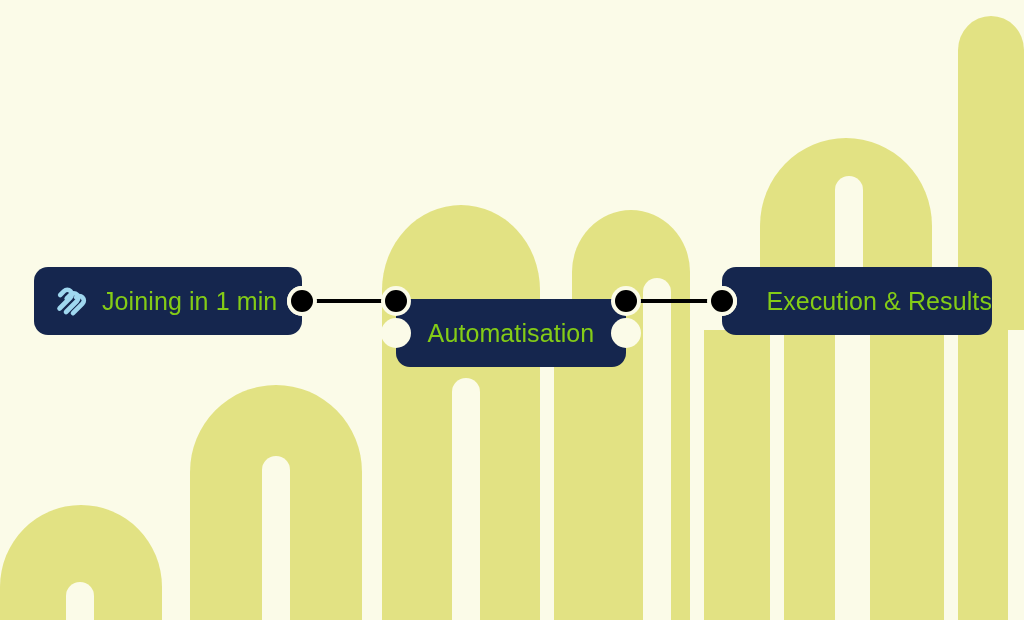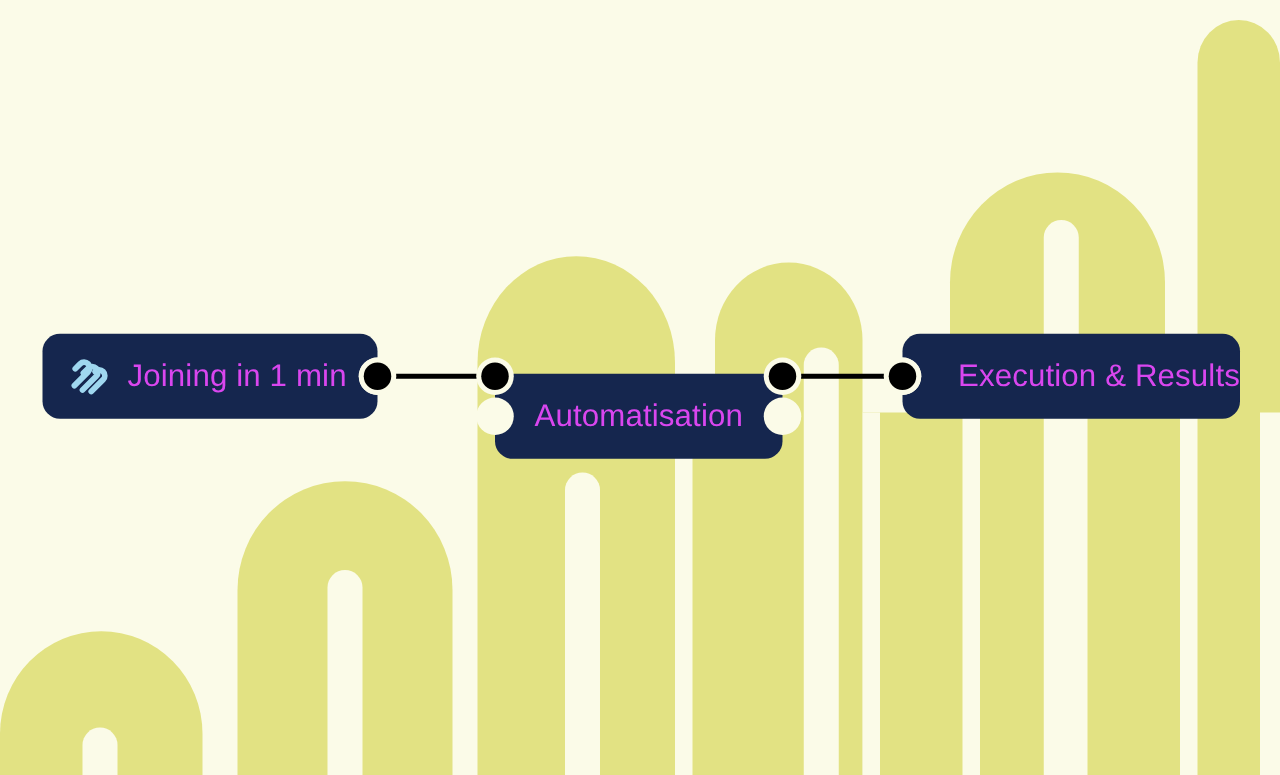--- a/index.html
+++ b/index.html
@@ -60,21 +60,21 @@
     height: 30px;
     margin-top: -15px;
     border-radius: 50%;
     background: #fbfbe8;
   }
   .notch.right { right: -15px; }
   .notch.left  { left: -15px;  }
   
 
   .node-label {
-    color: #d946ef;
+    color: #84cc16;
     font-size: 25px;
     font-weight: 500;
     letter-spacing: 0.1px;
     white-space: nowrap;
     position: relative;
     z-index: 3;
   }
   .node-1 .node-label { margin-left: 14px; }
 
   .brand-icon {

